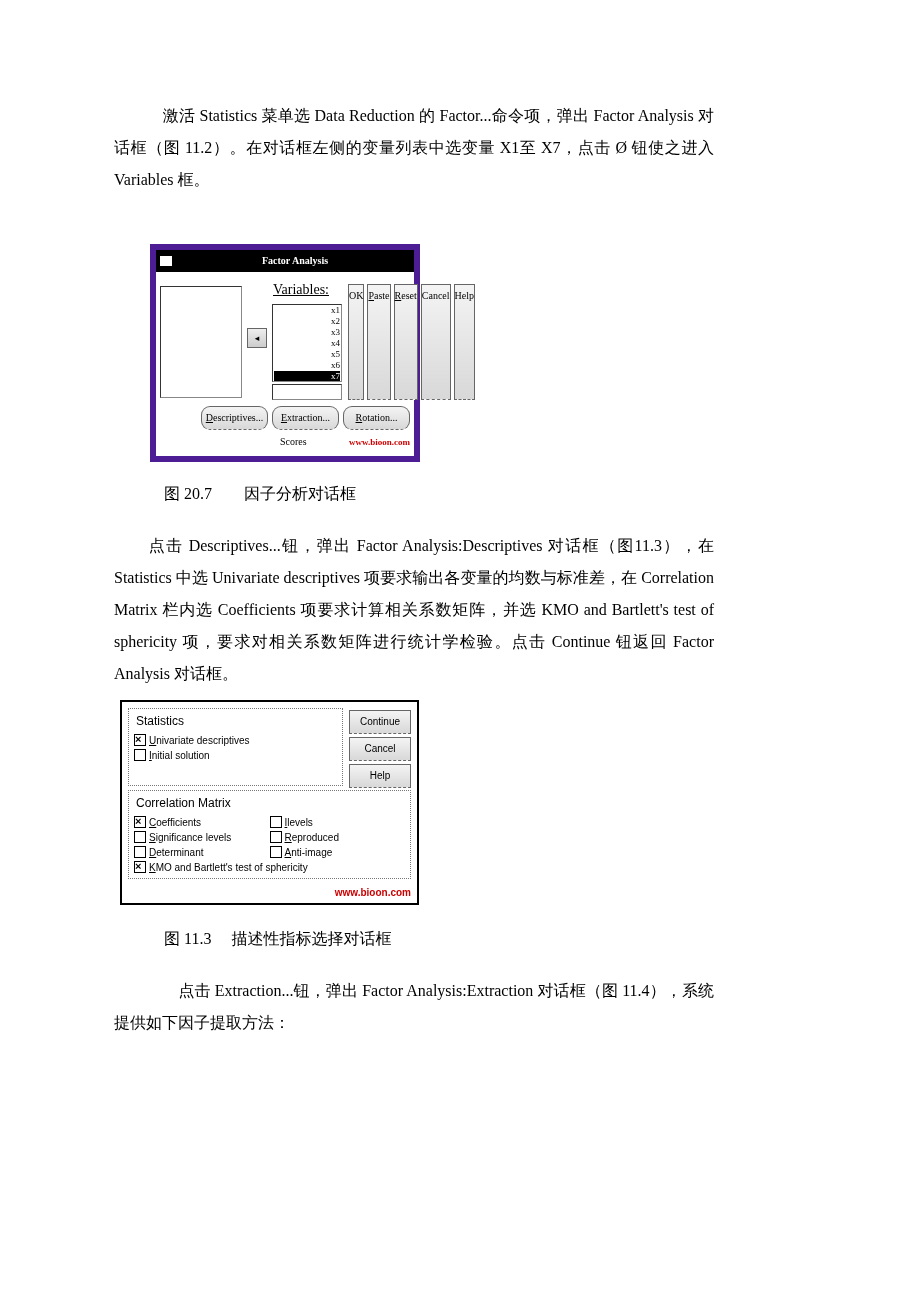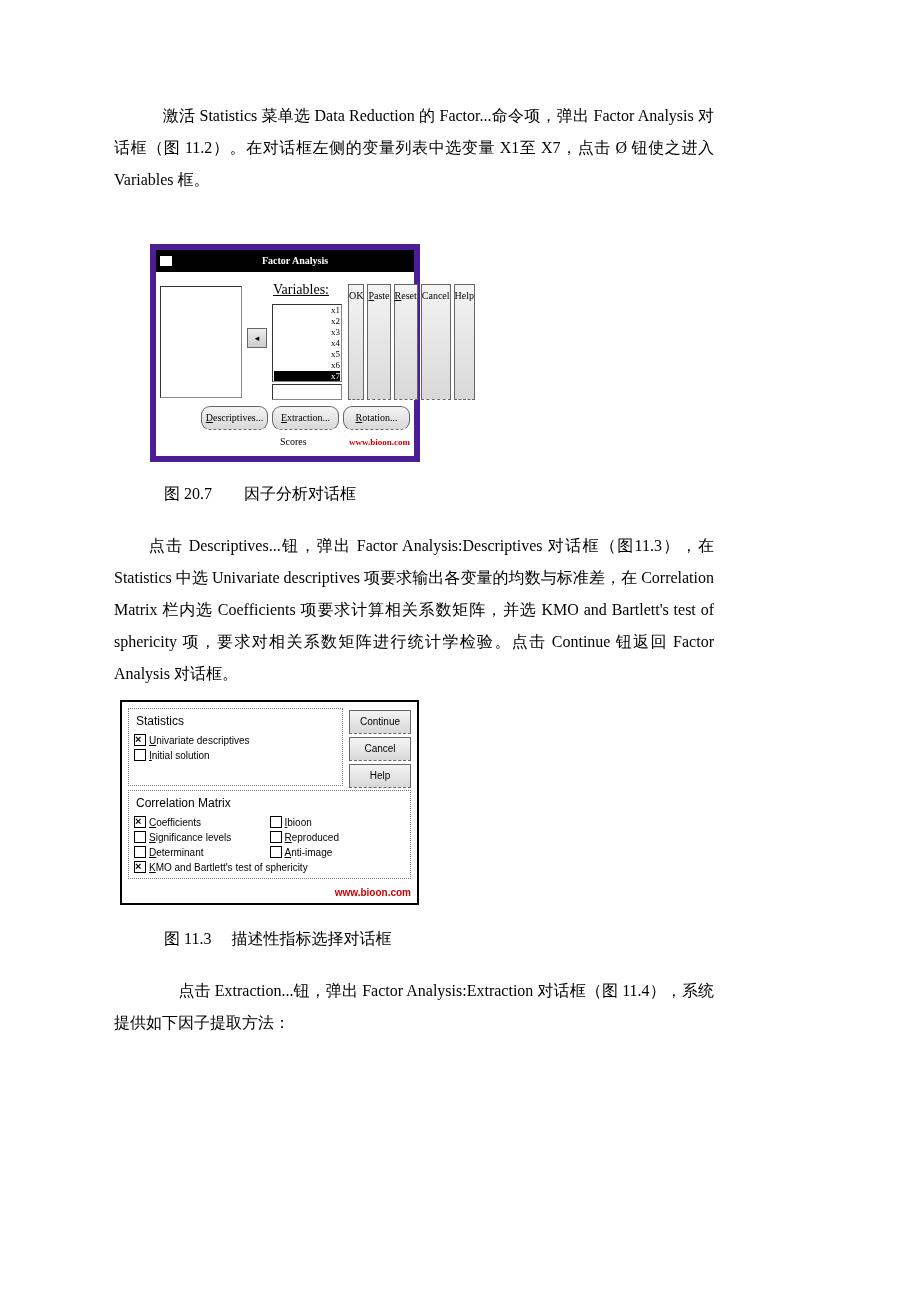--- a/index.html
+++ b/index.html
@@ -168,21 +168,21 @@
         <div class="d2btns">
           <div class="winbtn">Continue</div>
           <div class="winbtn">Cancel</div>
           <div class="winbtn">Help</div>
         </div>
       </div>
       <div class="fieldset">
         <div class="fs-title">Correlation Matrix</div>
         <div class="cm-grid">
           <div class="opt"><span class="chk on"></span><span class="u">C</span><span>oefficients</span></div>
-          <div class="opt"><span class="chk"></span><span class="u">I</span><span>bioon</span></div>
+          <div class="opt"><span class="chk"></span><span class="u">I</span><span>levels</span></div>
           <div class="opt"><span class="chk"></span><span class="u">S</span><span>ignificance levels</span></div>
           <div class="opt"><span class="chk"></span><span class="u">R</span><span>eproduced</span></div>
           <div class="opt"><span class="chk"></span><span class="u">D</span><span>eterminant</span></div>
           <div class="opt"><span class="chk"></span><span class="u">A</span><span>nti-image</span></div>
           <div class="opt" style="width:100%;"><span class="chk on"></span><span class="u">K</span><span>MO and Bartlett's test of sphericity</span></div>
         </div>
       </div>
     </div>
     <div class="watermark2">www.bioon.com</div>
   </div>

